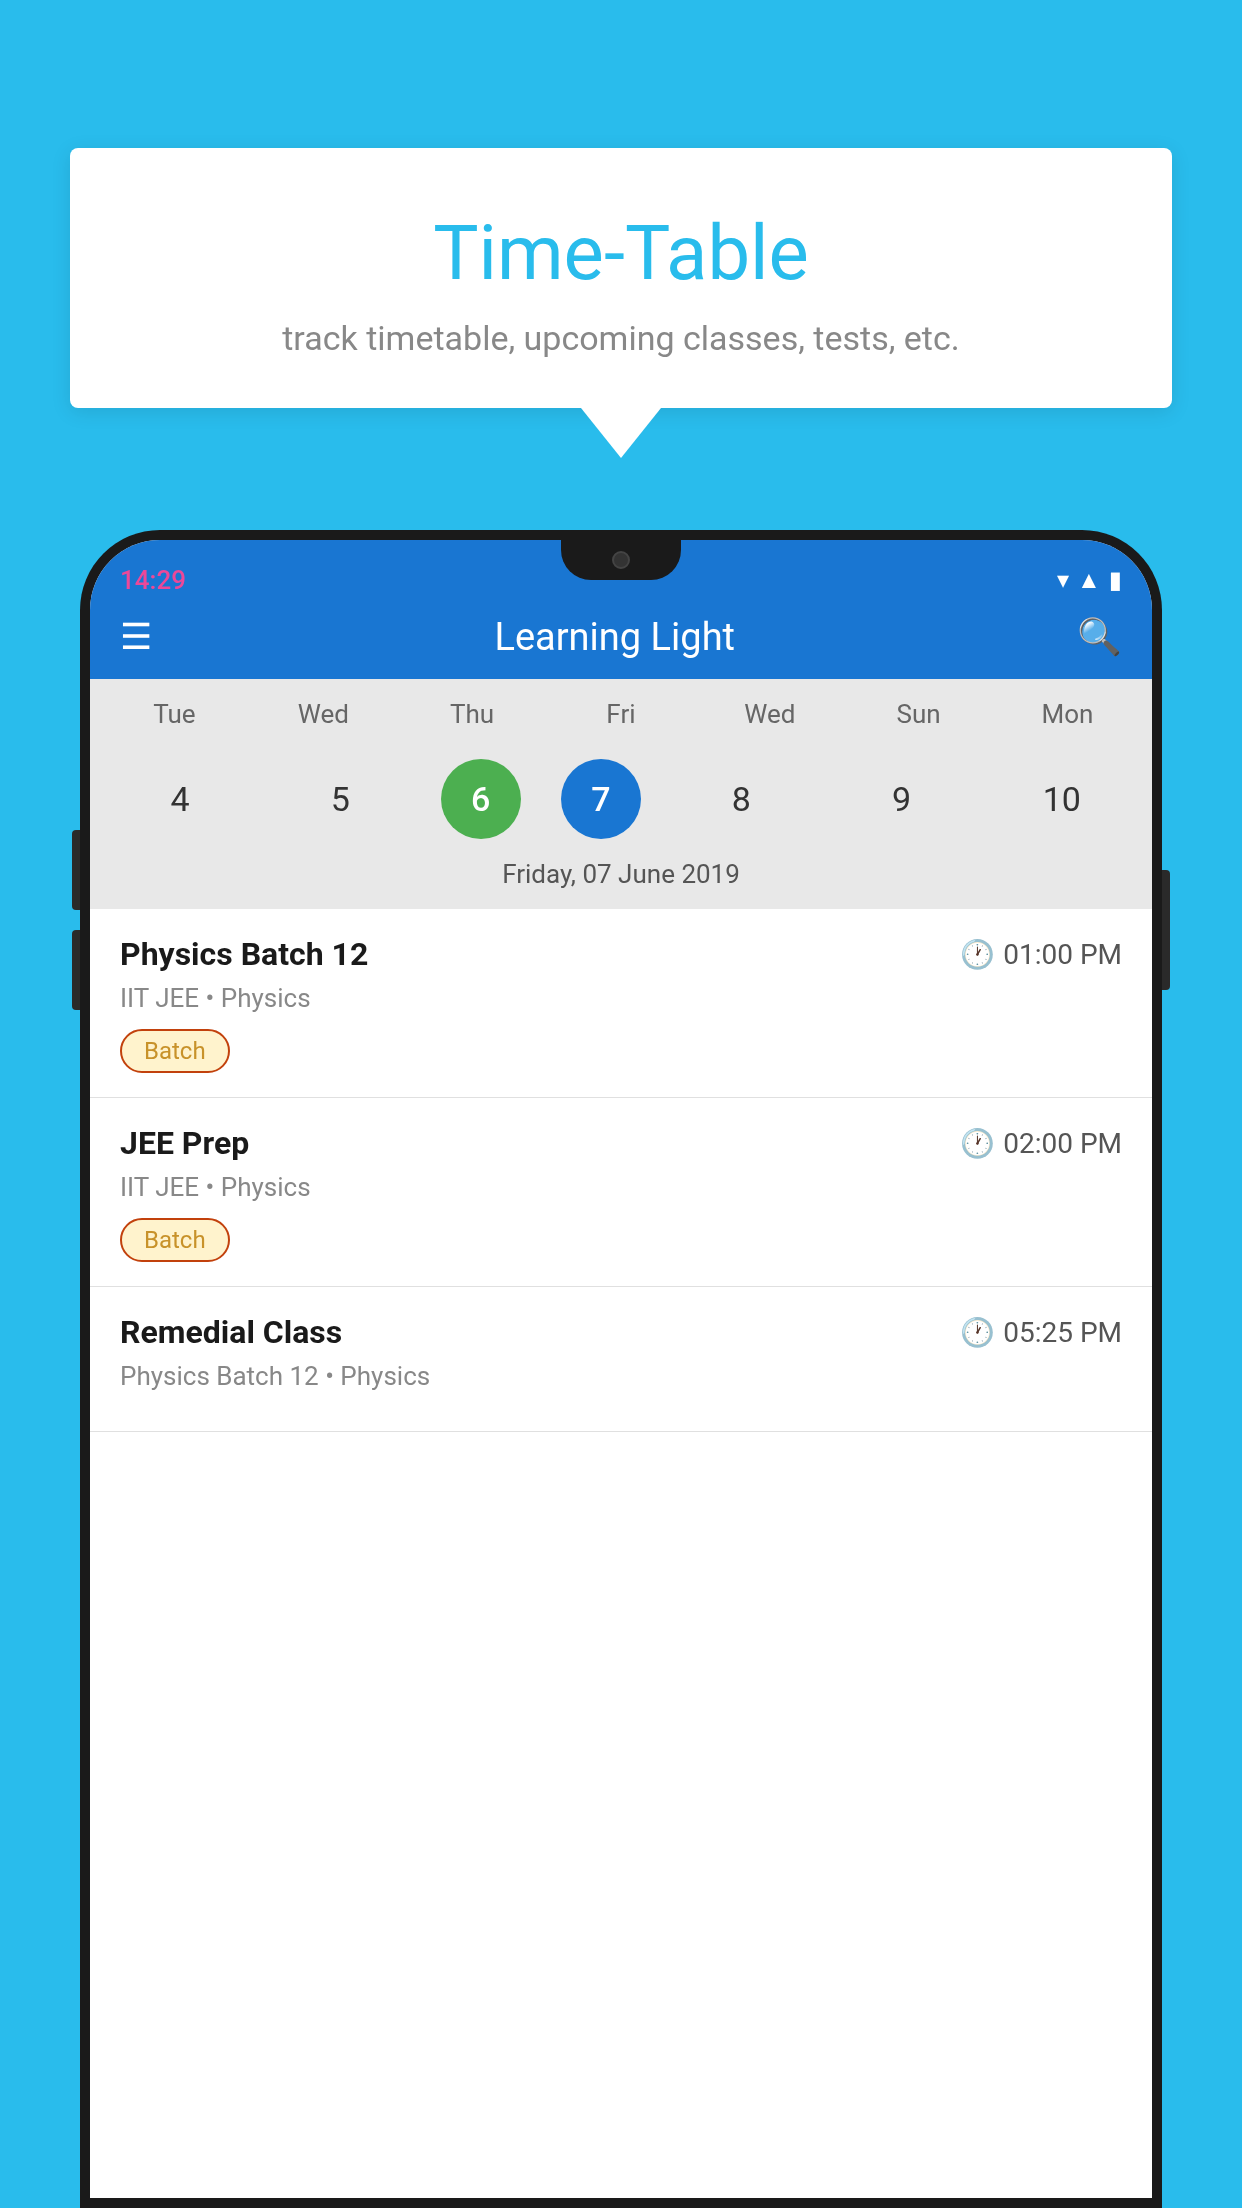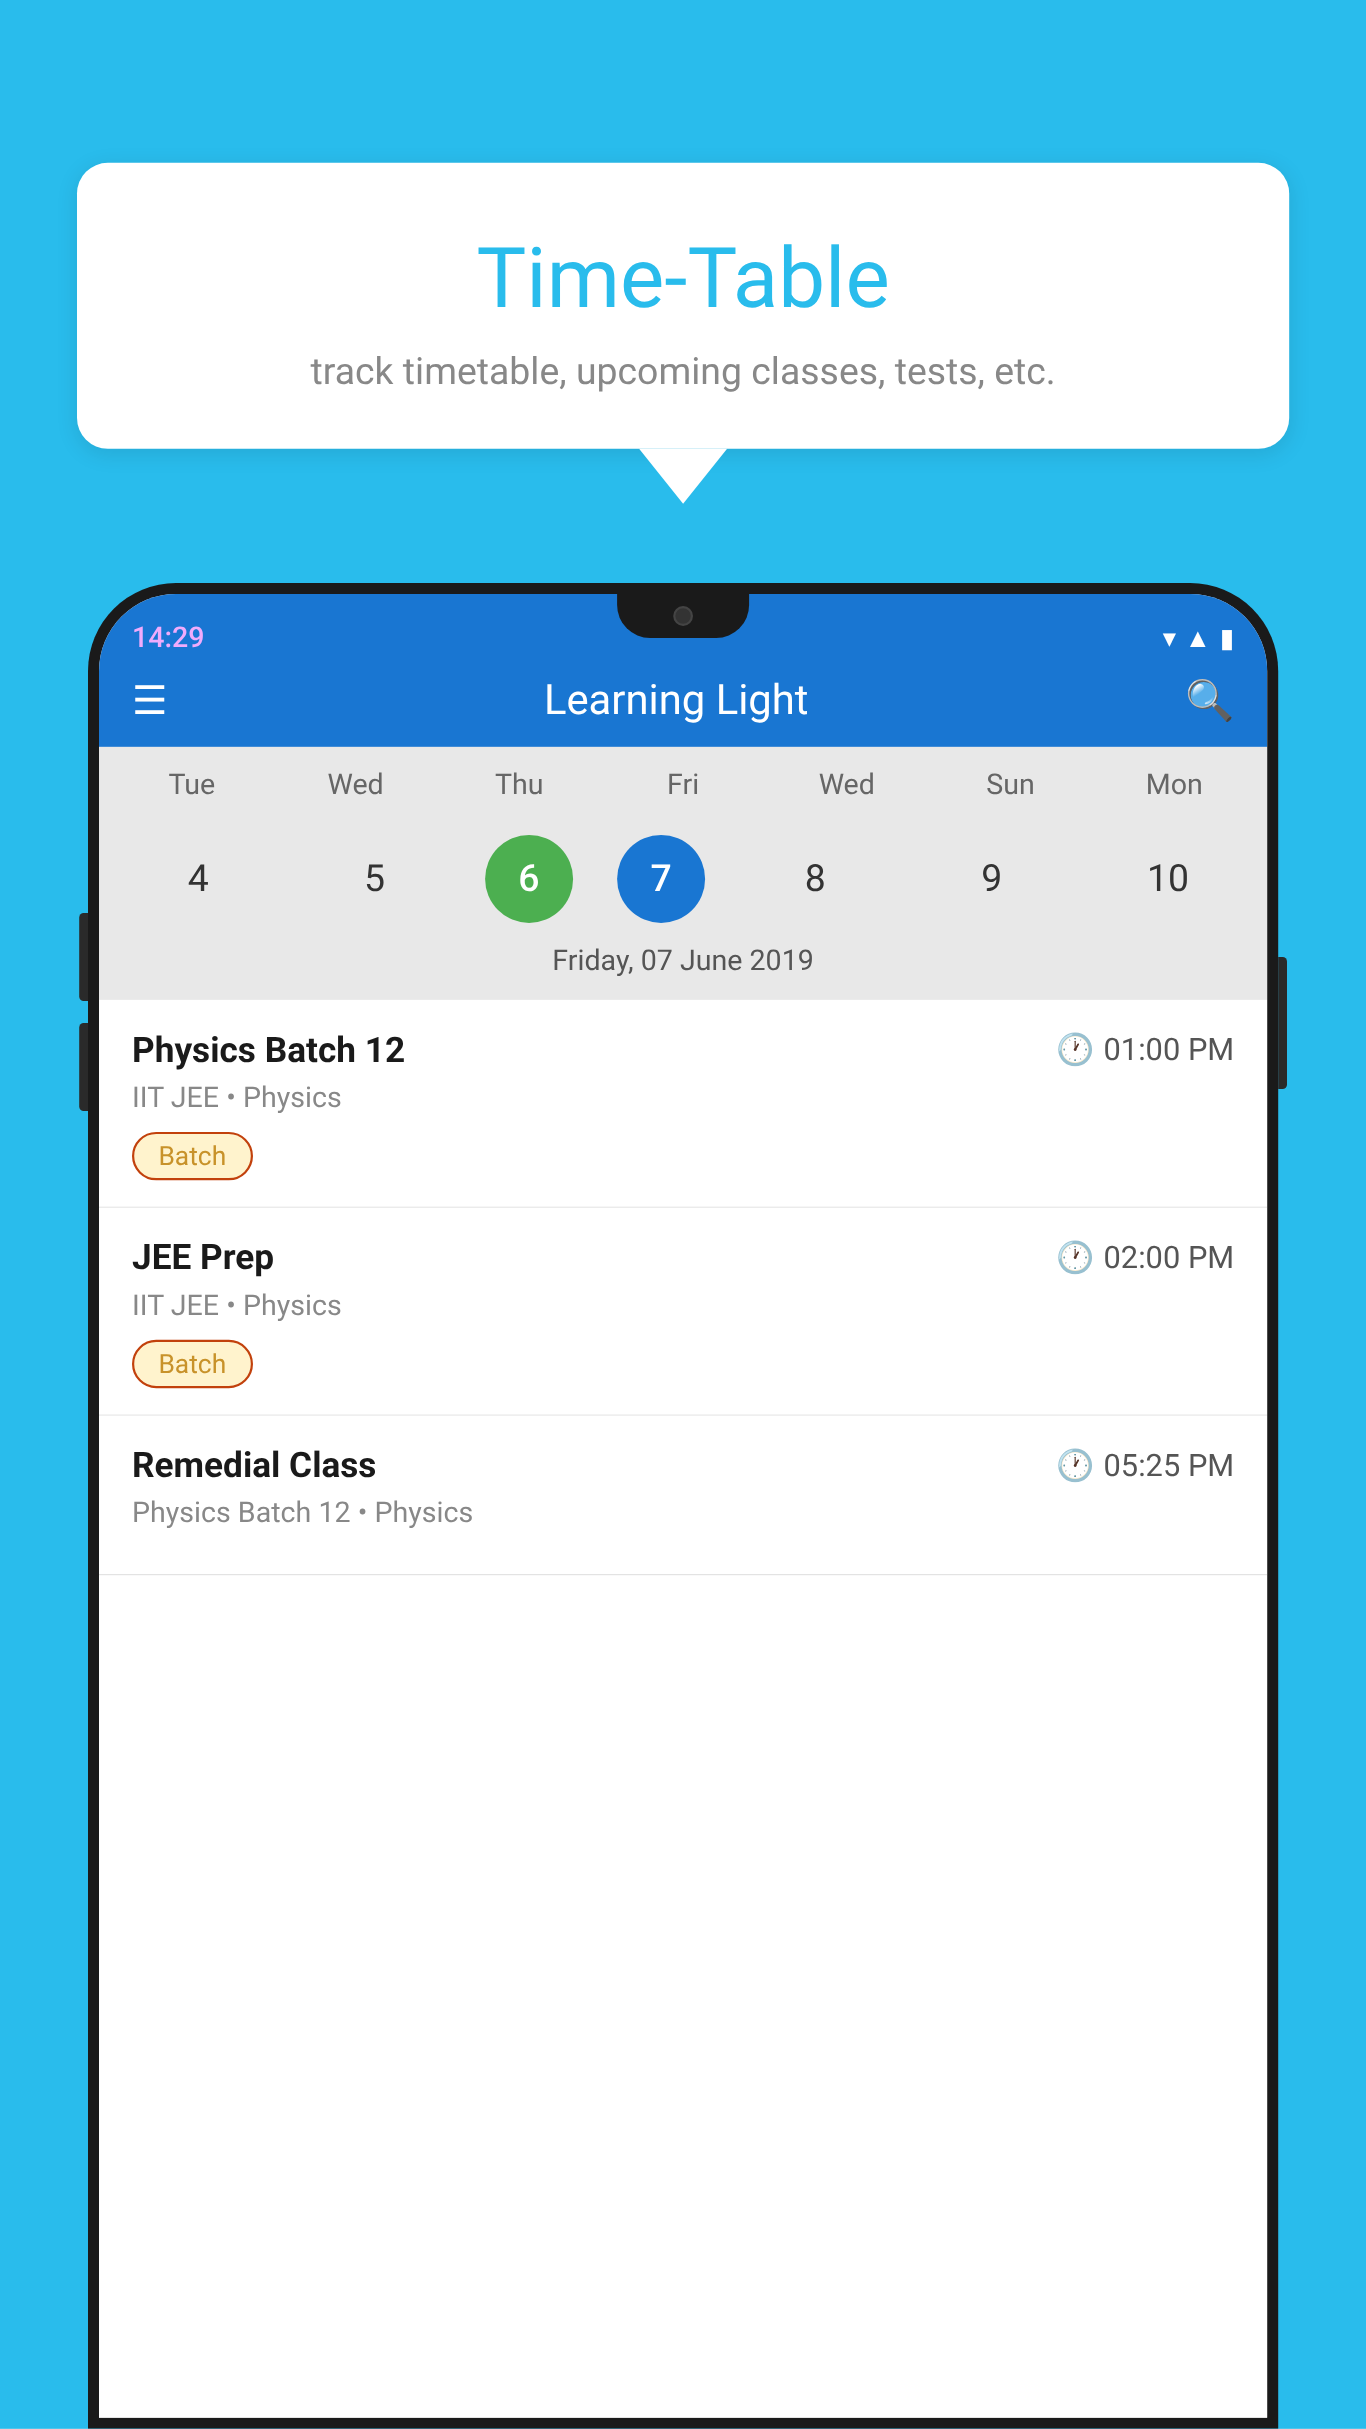--- a/index.html
+++ b/index.html
@@ -20,21 +20,21 @@
       top: 148px;
       left: 70px;
       right: 70px;
       display: flex;
       flex-direction: column;
       align-items: center;
     }
 
     .speech-bubble {
       background: white;
-      border-radius: 28px;
+      border-radius: 8px;
       padding: 60px 40px 50px;
       text-align: center;
       width: 100%;
       box-shadow: 0 4px 20px rgba(0,0,0,0.1);
     }
 
     .speech-bubble-title {
       font-size: 76px;
       color: #29BCEC;
       font-weight: 400;
@@ -81,21 +81,21 @@
       left: 40px;
       right: 40px;
       height: 60px;
       display: flex;
       align-items: center;
       justify-content: space-between;
       z-index: 10;
     }
 
     .status-time {
-      color: #f0abfc;
+      color: #ec4899;
       font-size: 26px;
       font-weight: 500;
     }
 
     .status-icons {
       display: flex;
       align-items: center;
       gap: 8px;
     }
 

